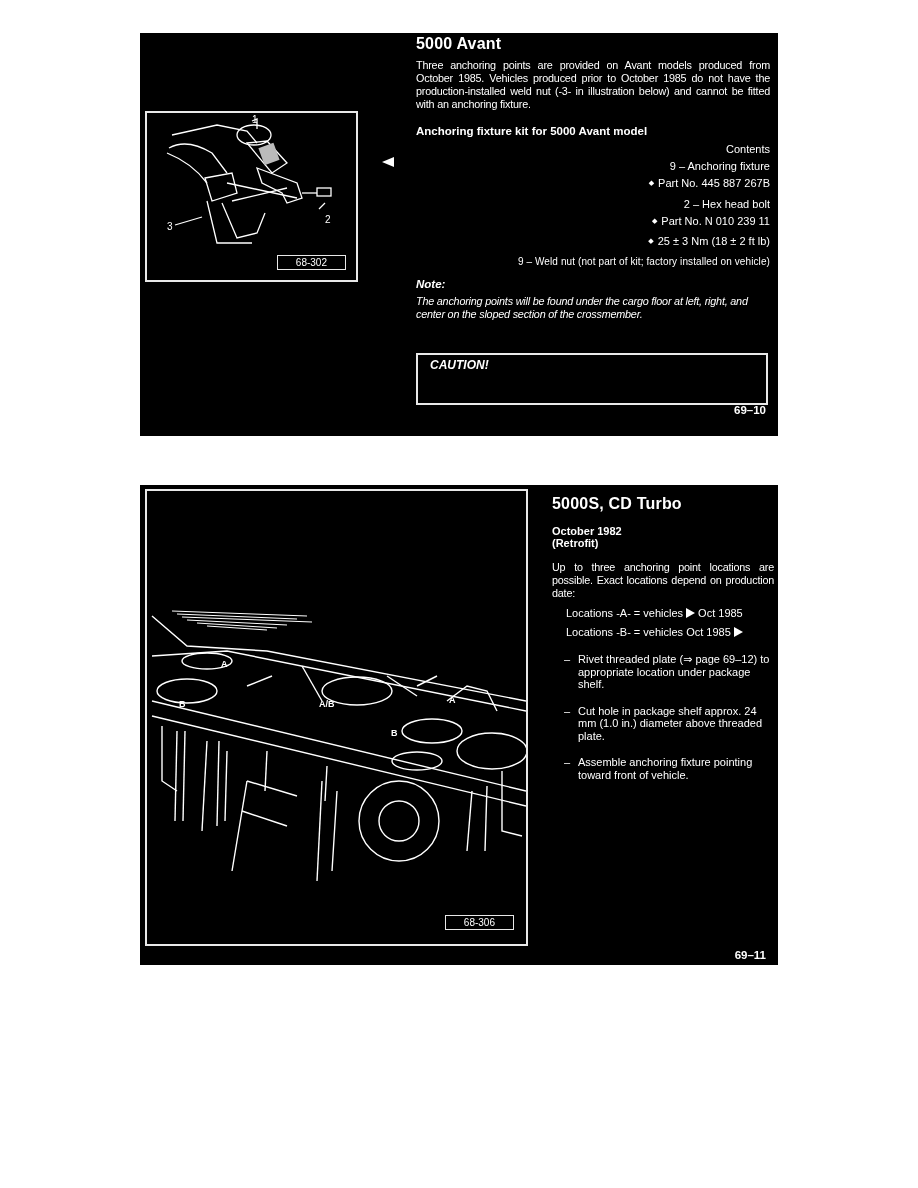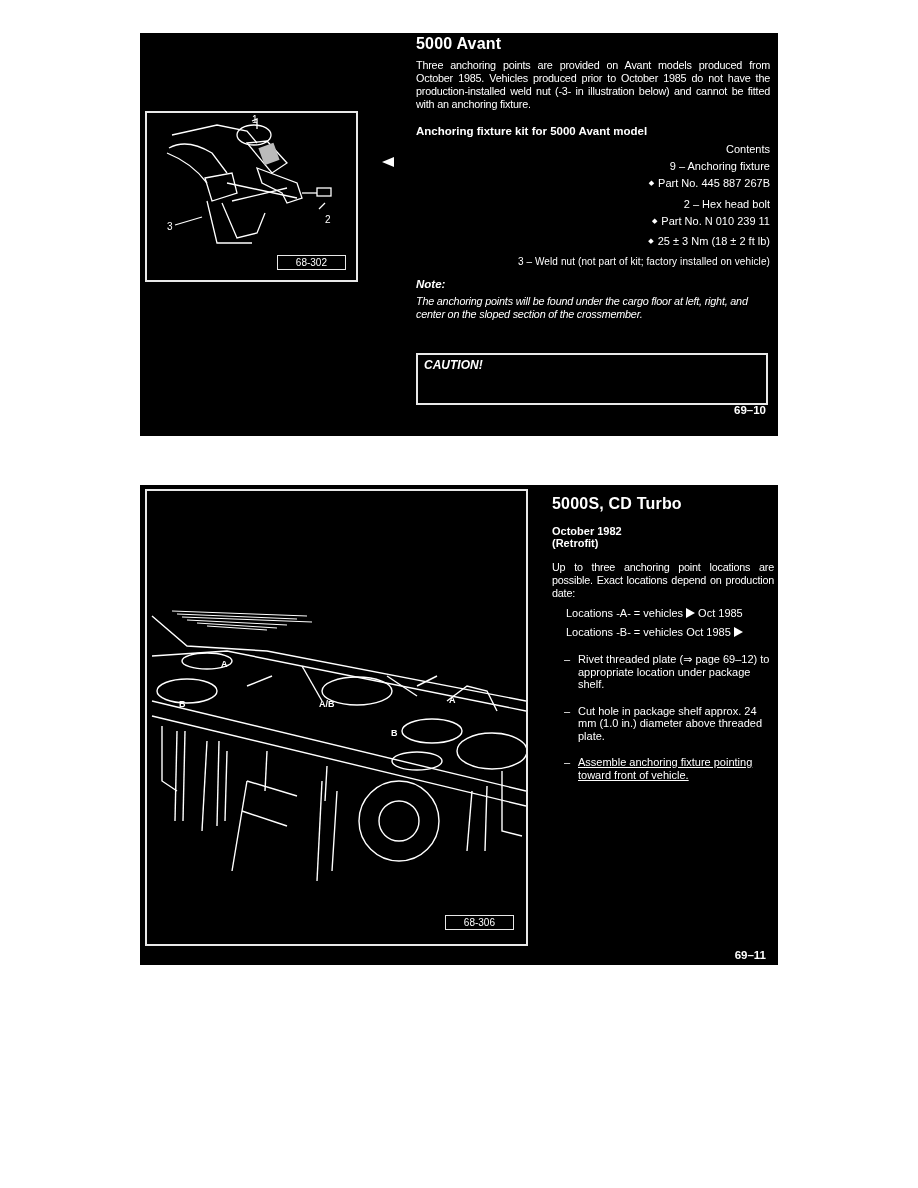--- a/index.html
+++ b/index.html
@@ -38,21 +38,21 @@
   h2 { font-size: 11.5px; font-weight: 900; margin: 0; }
   .contents { font-size: 11px; line-height: 13px; text-align: right; }
   .item { margin-top: 4px; }
   .sub { padding-left: 14px; margin-top: 3px; }
   .sub::before { content: "\25C6"; font-size: 7px; margin-right: 4px; vertical-align: 2px; }
   .note-title { font-weight: 900; font-style: italic; font-size: 11.5px; }
   .note-body { font-style: italic; font-size: 10.8px; line-height: 13px; letter-spacing: -0.2px; }
 
   .caution {
     position: absolute; left: 276px; top: 320px; width: 352px; height: 52px;
-    border: 2px solid #e8e8e8; box-sizing: border-box; padding: 3px 6px;
+    border: 2px solid #e8e8e8; box-sizing: border-box; padding: 3px 12px;
   }
   .caution .t { font-weight: 900; font-style: italic; font-size: 12px; line-height: 14px; }
   .caution .b { font-weight: 900; font-style: italic; font-size: 11.2px; line-height: 14px; letter-spacing: 0.2px; }
 
   .pagenum { position: absolute; right: 12px; font-weight: 900; font-size: 11.5px; }
   #panel1 .pagenum { bottom: 20px; }
   #panel2 .pagenum { bottom: 4px; }
 
   .dash-item { position: relative; padding-left: 26px; margin-top: 10px; font-size: 11px; line-height: 12.5px; }
   .dash-item::before { content: "\2013"; position: absolute; left: 12px; top: 0; }
@@ -101,21 +101,21 @@
     <h1>5000 Avant</h1>
     <div class="body" style="margin-top:6px;">Three anchoring points are provided on Avant models produced from October 1985. Vehicles produced prior to October 1985 do not have the production-installed weld nut (-3- in illustration below) and cannot be fitted with an anchoring fixture.</div>
     <h2 style="margin-top:14px;">Anchoring fixture kit for 5000 Avant model</h2>
     <div class="contents" style="margin-top:6px;">
       <div>Contents</div>
       <div class="item">9 – Anchoring fixture</div>
       <div class="sub">Part No. 445 887 267B</div>
       <div class="item" style="margin-top:8px;">2 – Hex head bolt</div>
       <div class="sub">Part No. N 010 239 11</div>
       <div class="sub" style="margin-top:6px;">25 ± 3 Nm (18 ± 2 ft lb)</div>
-      <div class="item" style="margin-top:7px; font-size:10px; letter-spacing:0.1px;">3 – Weld nut (not part of kit; factory installed on vehicle)</div>
+      <div class="item" style="margin-top:7px; font-size:10px; letter-spacing:0.1px;">9 – Weld nut (not part of kit; factory installed on vehicle)</div>
     </div>
     <div class="note-title" style="margin-top:10px;">Note:</div>
     <div class="note-body" style="margin-top:5px;">The anchoring points will be found under the cargo floor at left, right, and center on the sloped section of the crossmember.</div>
   </div>
 
   <div class="caution">
     <div class="t">CAUTION!</div>
   </div>
 
   <div class="pagenum">69–10</div>
@@ -184,17 +184,17 @@
     <h2 style="font-size:11px; line-height:12px;">(Retrofit)</h2>
     <div class="body" style="margin-top:12px; line-height:13px;">Up to three anchoring point locations are possible.  Exact locations depend on production date:</div>
     <div class="loc">
       <span>Locations -A- = vehicles</span><span class="tri"></span><span>Oct 1985</span>
     </div>
     <div class="loc" style="margin-top:5px;">
       <span>Locations -B- = vehicles Oct 1985</span><span class="tri"></span>
     </div>
     <div class="dash-item" style="margin-top:14px;">Rivet threaded plate (⇒ page 69–12) to appropriate location under package shelf.</div>
     <div class="dash-item" style="margin-top:14px;">Cut hole in package shelf approx. 24 mm (1.0 in.) diameter above threaded plate.</div>
-    <div class="dash-item" style="margin-top:14px;text-decoration:underline;">Assemble anchoring fixture pointing toward front of vehicle.</div>
+    <div class="dash-item" style="margin-top:14px;">Assemble anchoring fixture pointing toward front of vehicle.</div>
   </div>
 
   <div class="pagenum">69–11</div>
 </div>
 
 </body></html>

